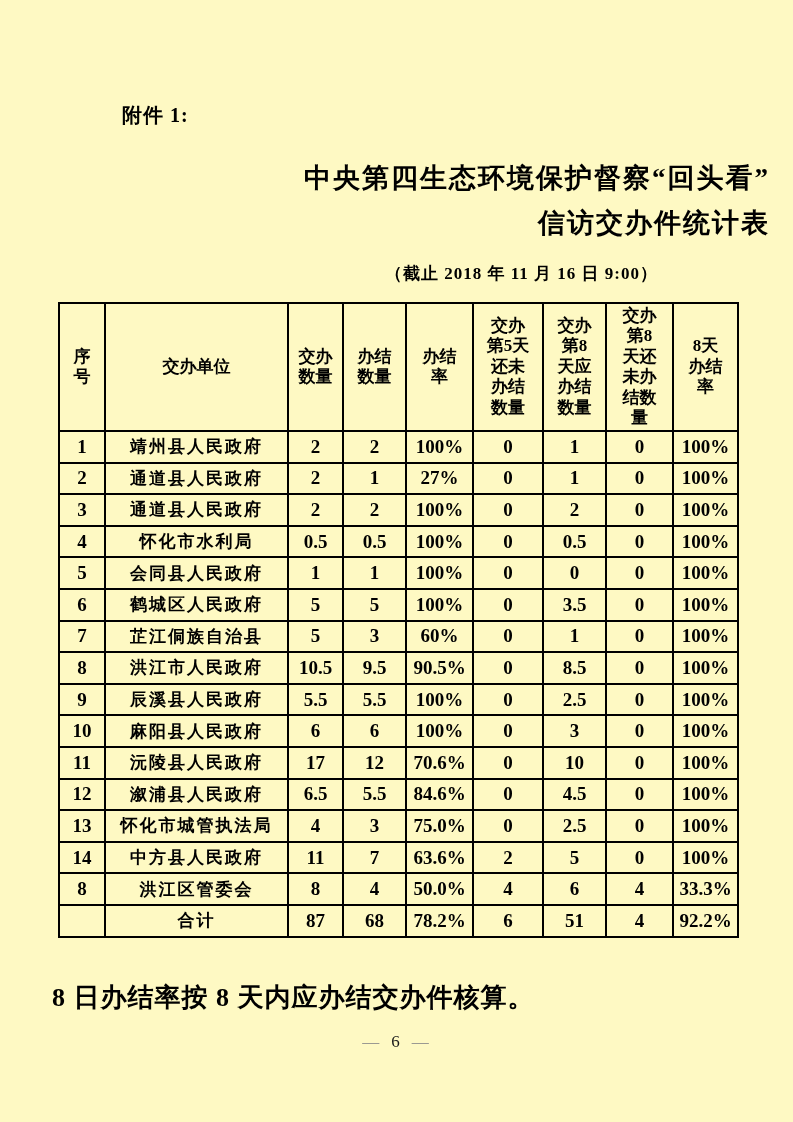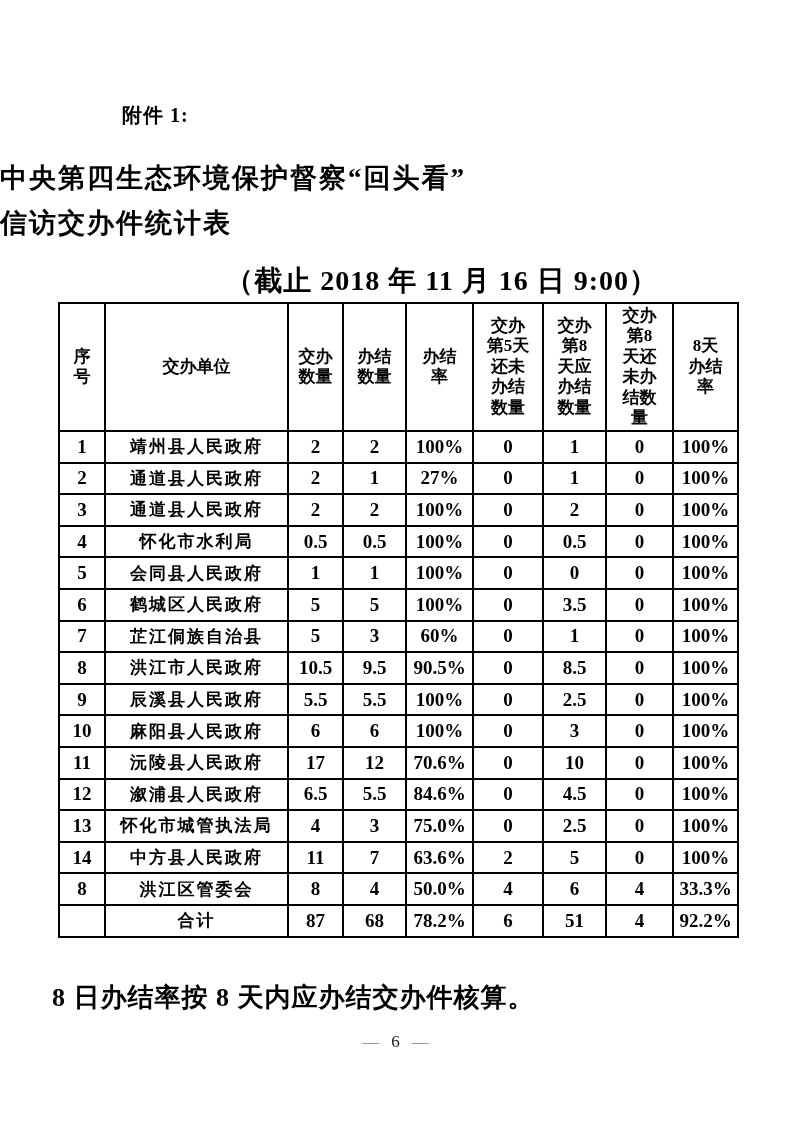--- a/index.html
+++ b/index.html
@@ -4,50 +4,50 @@
 <style>
   html, body {
     margin: 0;
     padding: 0;
     background: #e8e8e8;
   }
   .page {
     position: relative;
     width: 793px;
     height: 1122px;
-    background: #ffffff;
+    background: #fef9c3;
     font-family: "Liberation Serif", "DejaVu Serif", serif;
     color: #000000;
     overflow: hidden;
     margin: 0 auto;
   }
   .attachment {
     position: absolute;
     left: 122px;
     top: 102px;
     font-size: 20px;
     font-weight: bold;
     letter-spacing: 1px;
   }
   .title {
     position: absolute;
     left: 0;
     top: 156px;
     width: 770px;
-    text-align: left;
+    text-align: right;
     font-size: 27px;
     font-weight: bold;
     line-height: 45px;
     letter-spacing: 2px;
   }
   .subtitle {
     position: absolute;
     top: 262px;
     right: 135px;
-    font-size: 28px;
+    font-size: 17px;
     font-weight: bold;
     letter-spacing: 1px;
   }
   table.stats {
     position: absolute;
     left: 58px;
     top: 302px;
     width: 681px;
     border-collapse: collapse;
     table-layout: fixed;

